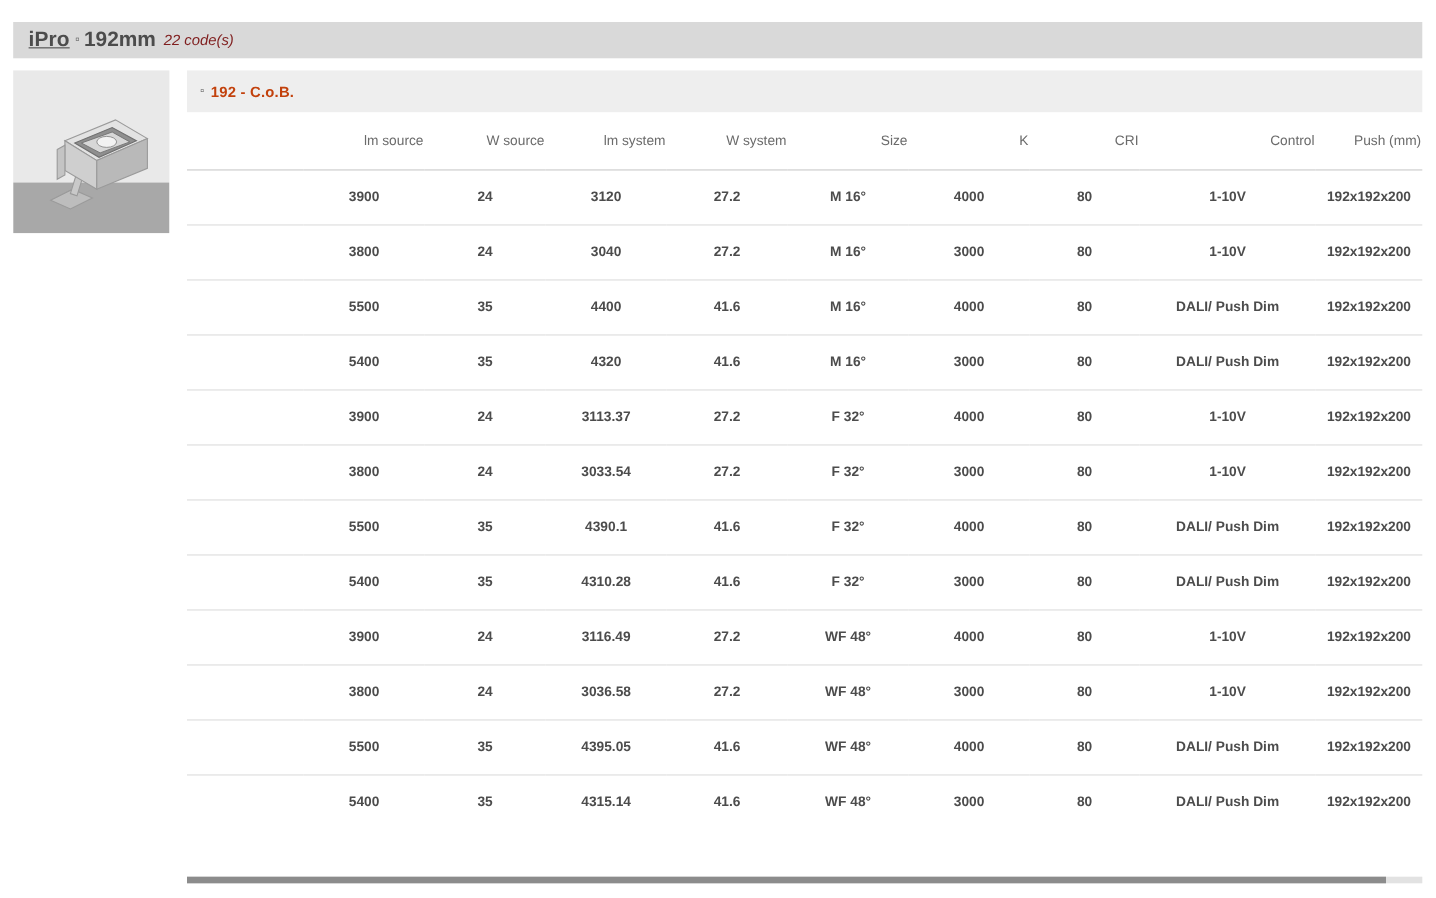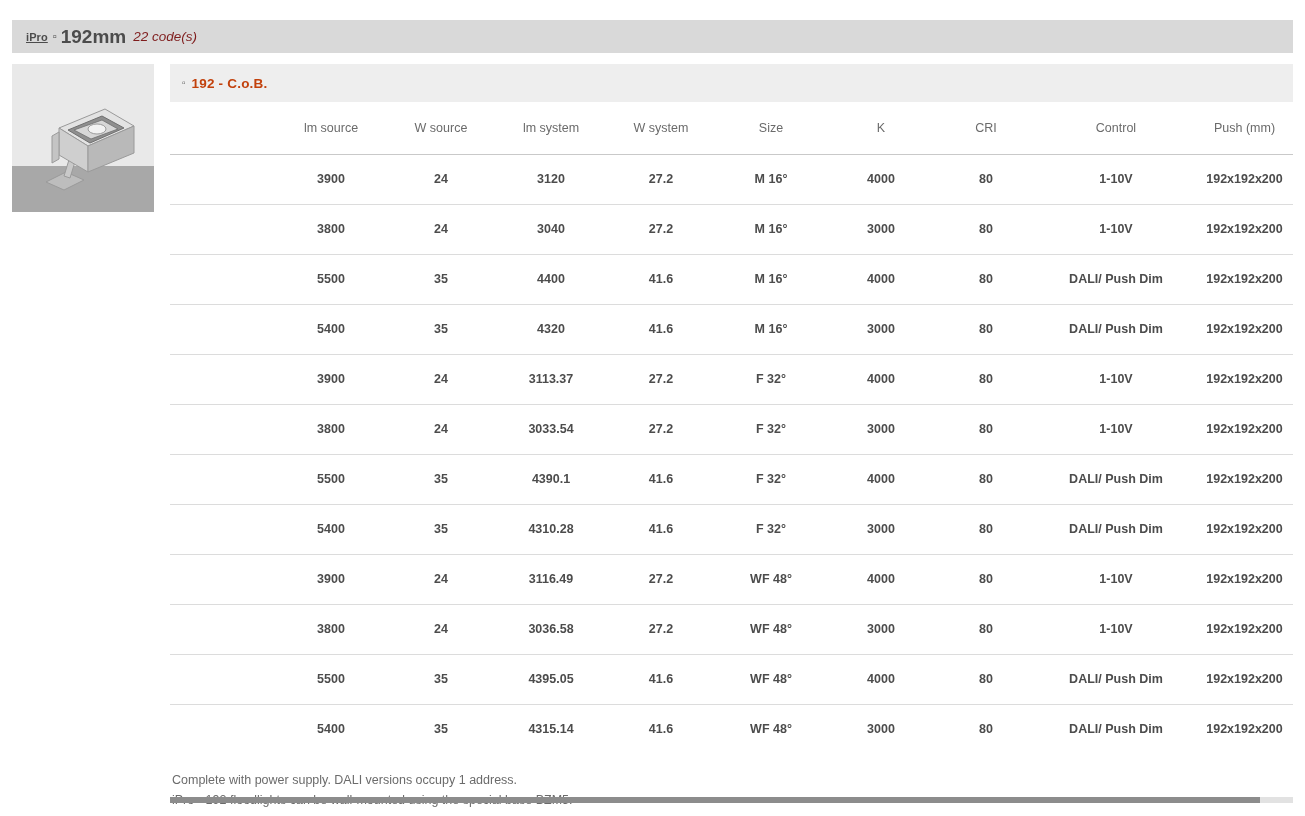--- a/index.html
+++ b/index.html
@@ -22,21 +22,21 @@
     left: 12px;
     top: 20px;
     width: 1281px;
     height: 33px;
     background: #d9d9d9;
     display: flex;
     align-items: center;
     padding-left: 14px;
   }
   .top-bar .title-strong {
-    font-size: 11px;
+    font-size: 19px;
     font-weight: bold;
     color: #4c4c4c;
     letter-spacing: 0.1px;
     text-decoration: underline;
   }
   .top-bar .sq {
     font-size: 11px;
     color: #4c4c4c;
     margin: 0 4px 0 5px;
     position: relative;
@@ -109,21 +109,21 @@
     border-collapse: collapse;
     table-layout: fixed;
     margin-top: 0;
   }
   table.spec th {
     font-size: 12.5px;
     font-weight: normal;
     color: #6b6b6b;
     height: 52px;
     vertical-align: middle;
-    text-align: center;
+    text-align: right;
     border: none;
   }
   table.spec td {
     font-size: 12.5px;
     font-weight: bold;
     color: #4c4c4c;
     height: 50px;
     vertical-align: middle;
     text-align: center;
     border-top: 1px solid #dcdcdc;
@@ -374,21 +374,17 @@
         <td>41.6</td>
         <td>WF 48°</td>
         <td>3000</td>
         <td>80</td>
         <td>DALI/ Push Dim</td>
         <td>192x192x200</td>
       </tr>
     </tbody>
   </table>
 
-  <div class="notes">
-    <div>Complete with power supply. DALI versions occupy 1 address.</div>
-    <div>iPro ▫ 192 floodlights can be wall-mounted using the special base BZM5.</div>
-  </div>
 </div>
 
 <div class="scroll-track">
   <div class="scroll-thumb"></div>
 </div>
 
 </body></html>

